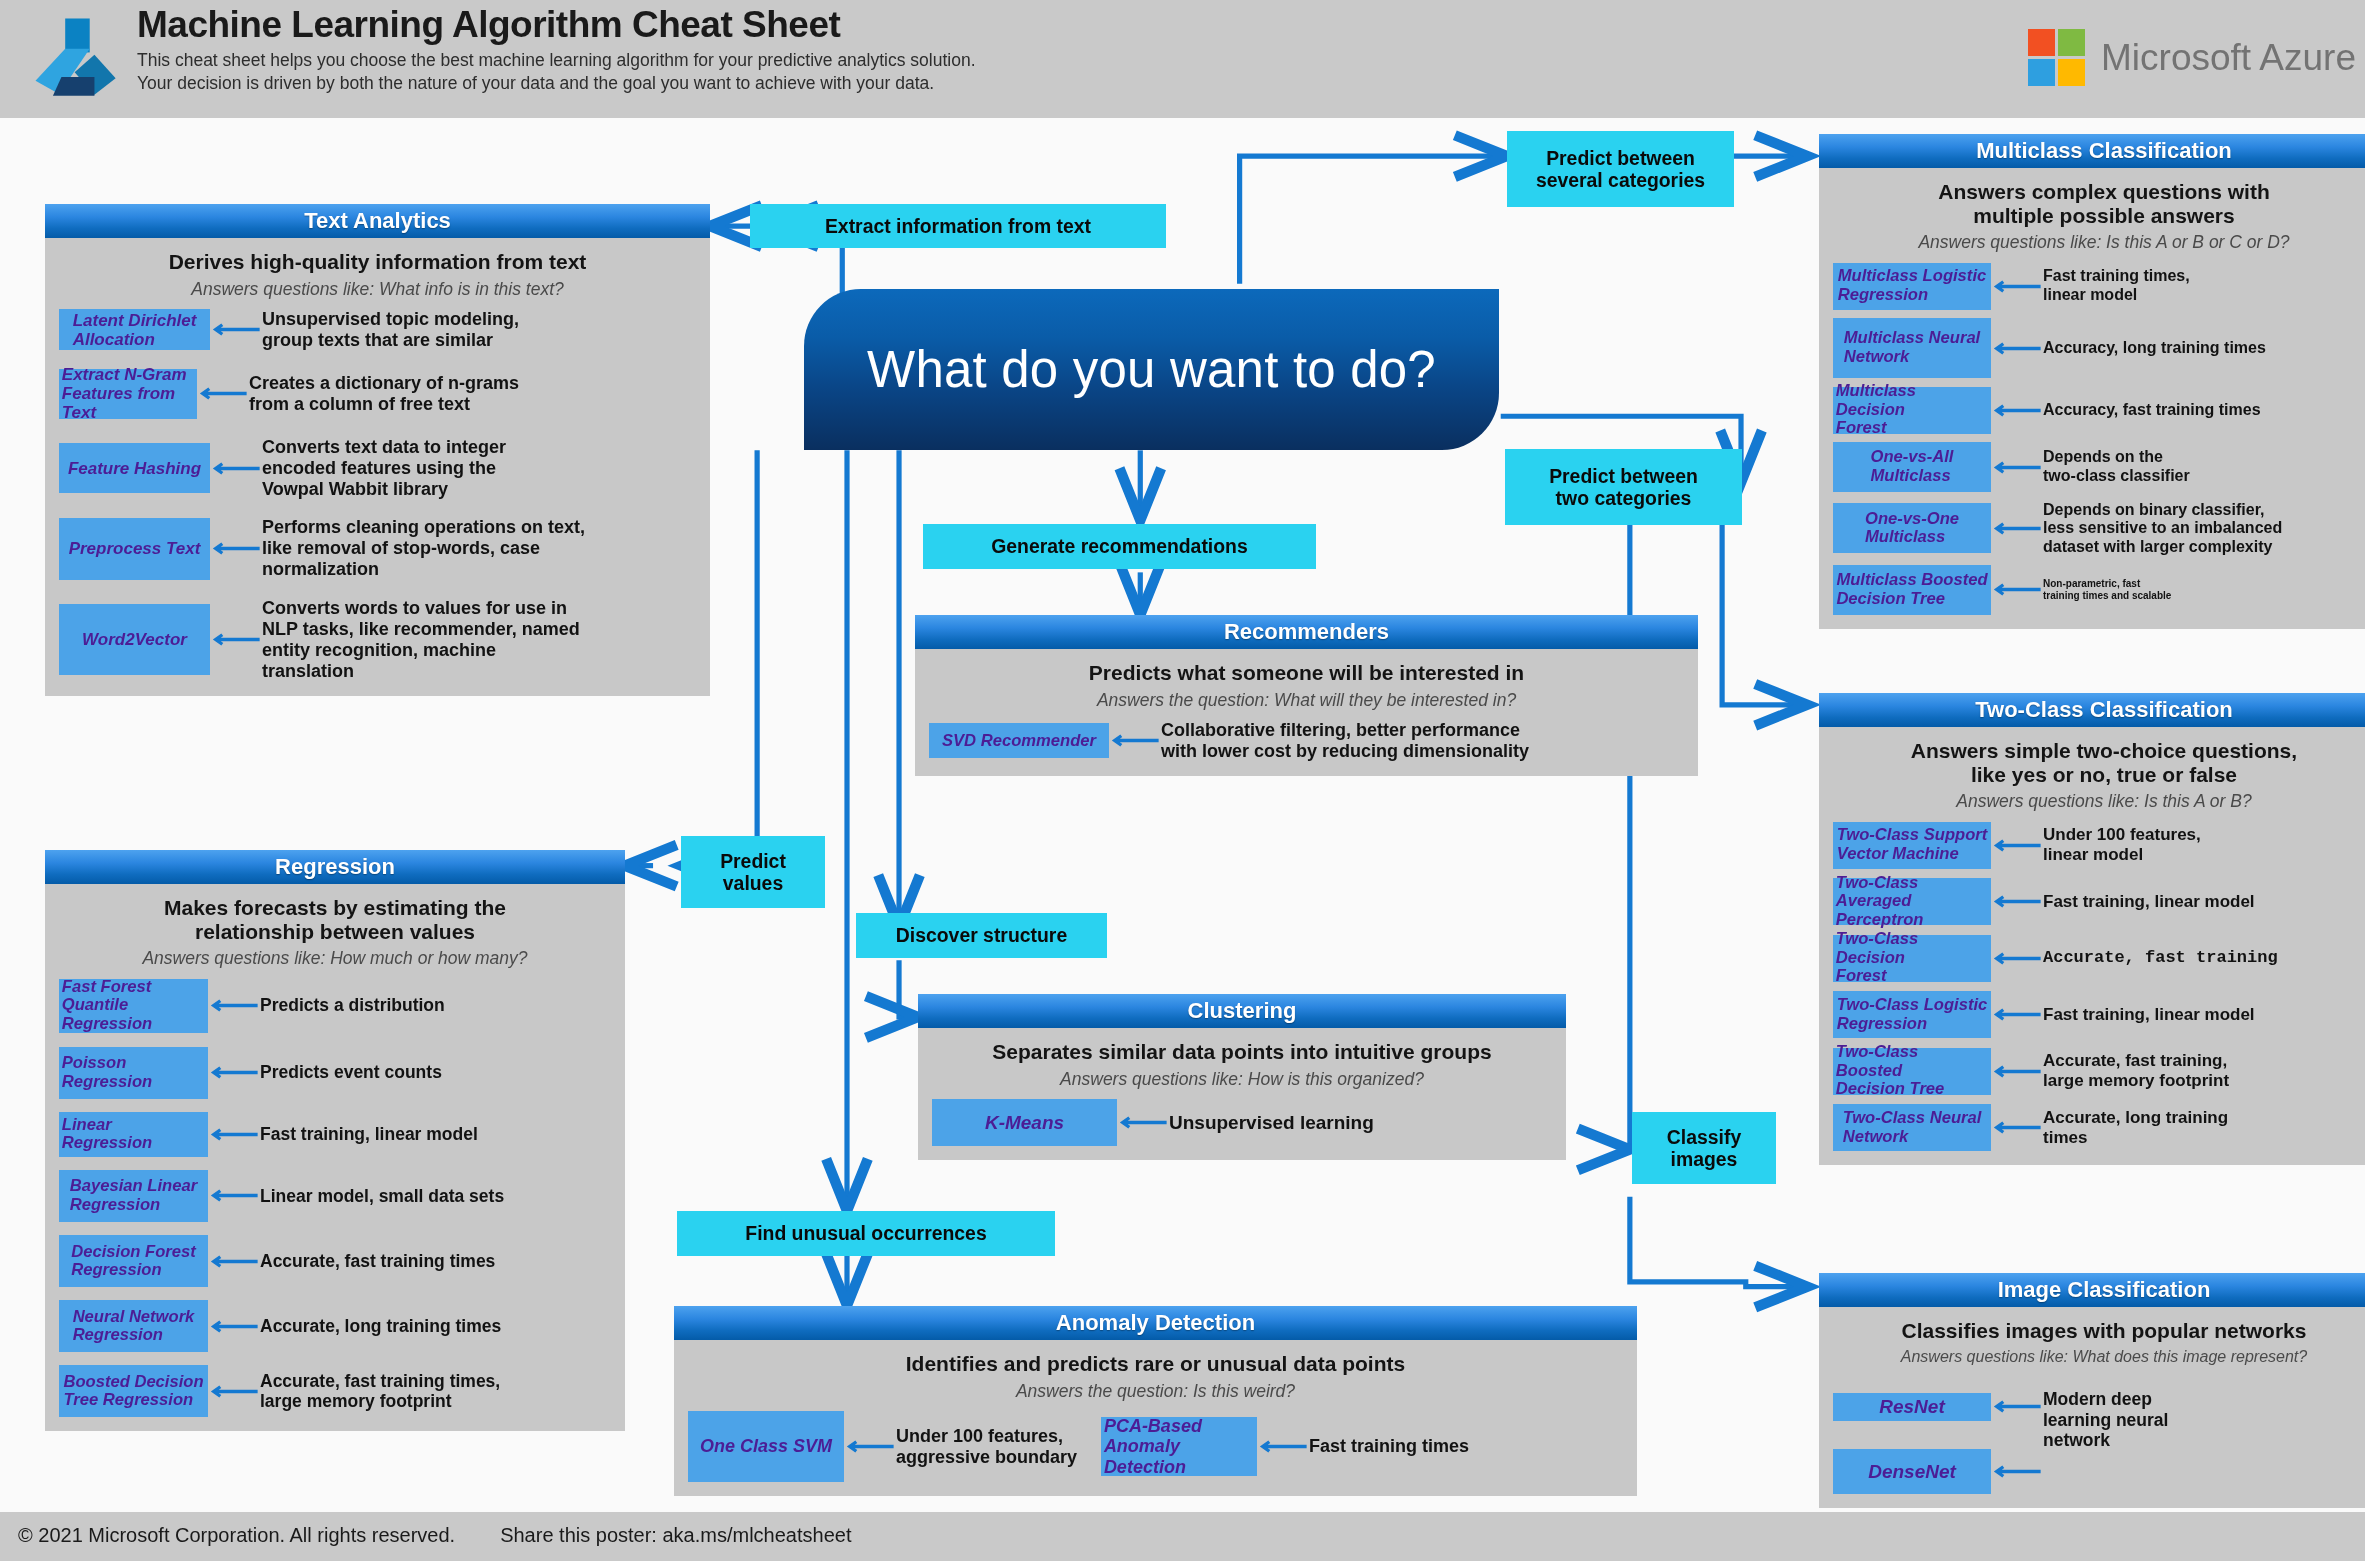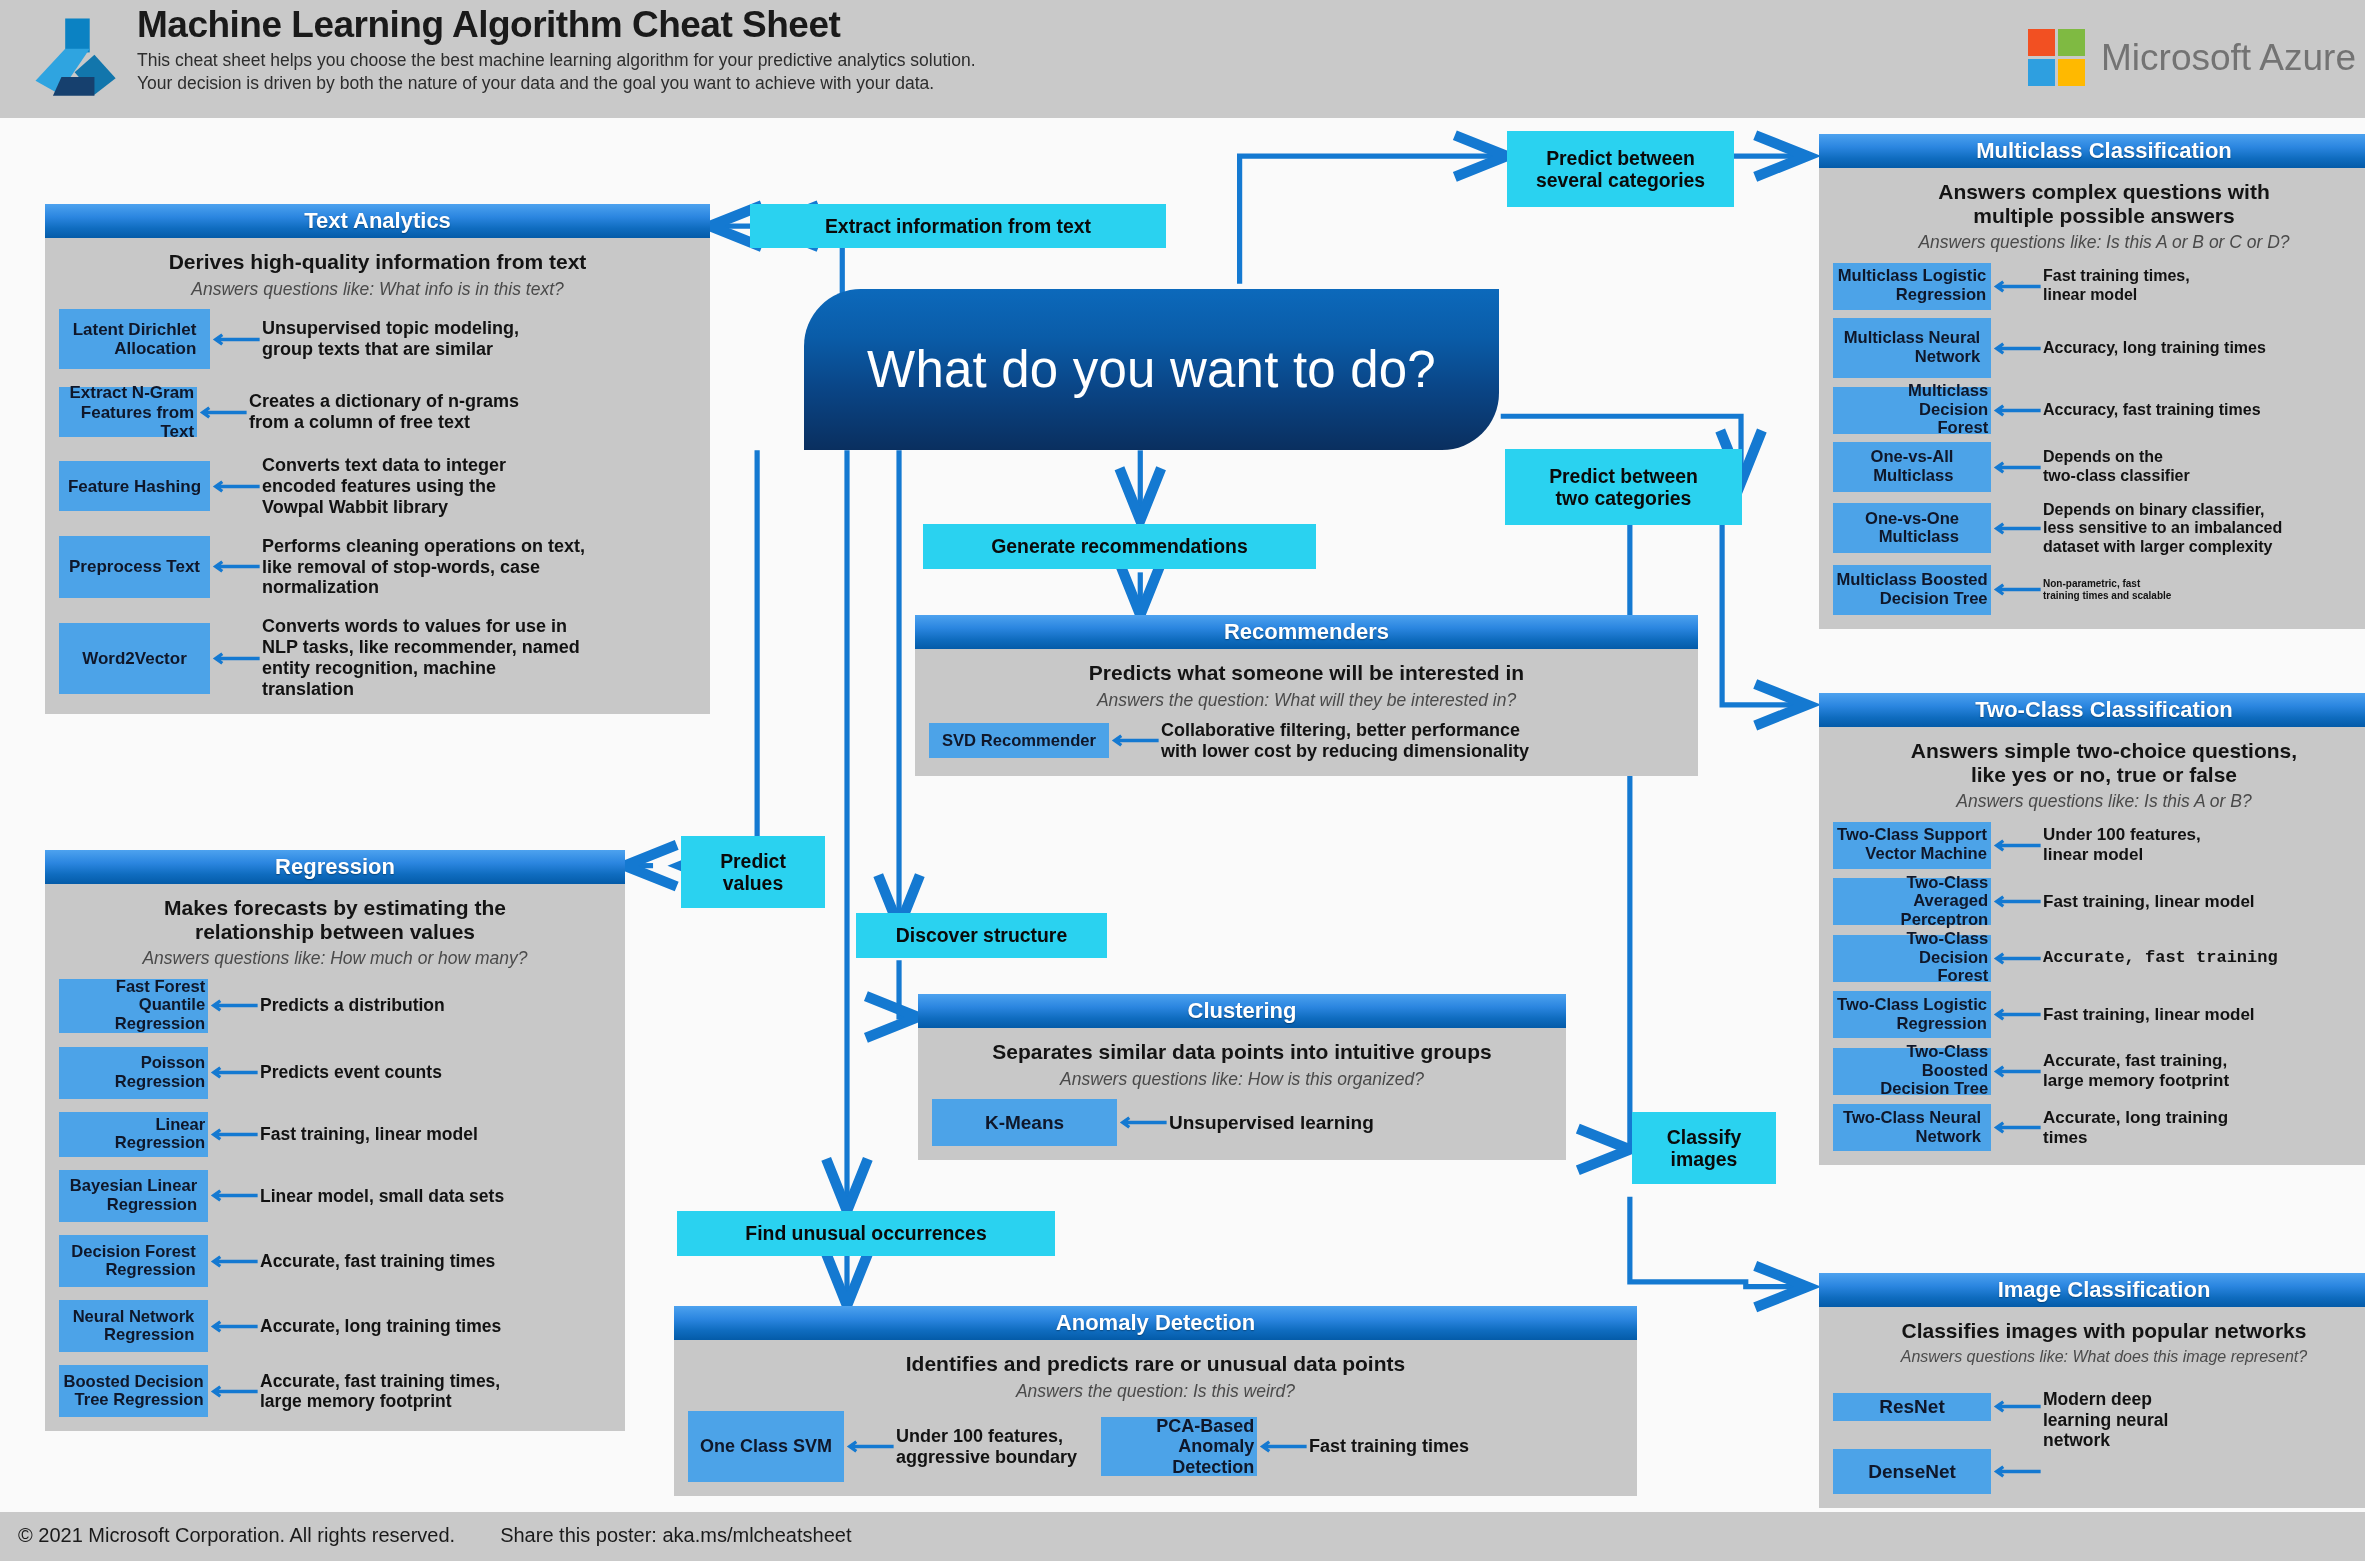--- a/index.html
+++ b/index.html
@@ -53,24 +53,25 @@
     font-size: 21px; font-weight: bold; color: #141414; text-align: center;
     line-height: 1.12; margin-bottom: 4.7px;
   }
   .panel-sub {
     font-size: 17.5px; font-style: italic; color: #4a4a4a; text-align: center;
     line-height: 1.15; margin-bottom: 10.4px;
   }
   .alg-rows { display: flex; flex-direction: column; }
   .alg-row { display: flex; align-items: center; }
   .alg-chip {
-    background: #4ca3e8; color: #0f172a; font-weight: bold;
+    background: #4ca3e8; color: #4c1d95; font-weight: bold;
     display: flex; align-items: center; justify-content: center;
-    text-align: right; line-height: 1.12; flex: none;
+    text-align: left; line-height: 1.12; flex: none;
     padding: 1.9px 2.8px;
+    font-style: italic;
   }
   .arrow-left { flex: none; display: flex; align-items: center; }
   .alg-desc { font-size: 16px; font-weight: bold; color: #121212; line-height: 1.16; }
 
   
   .cyan-label {
     position: absolute; background: #2ad2f0; color: #0a0a0a;
     font-size: 19.4px; font-weight: bold;
     display: flex; align-items: center; justify-content: center;
     text-align: center; line-height: 1.14;
@@ -184,21 +185,21 @@
 images</div>
 
 <div class="panel" style="left:45px; top:204px; width:665px;">
   <div class="panel-header">Text Analytics</div>
   <div class="panel-body">
     <div class="panel-lead" style="white-space:pre-line;">Derives high-quality information from text</div>
     <div class="panel-sub" style="white-space:pre-line;">Answers questions like: What info is in this text?</div>
     <div class="alg-rows">
 
     <div class="alg-row" style="margin-bottom: 18px;">
-          <div class="alg-chip" style="width: 151px; height: 60px; font-size: 17px; white-space: pre-line;">Latent Dirichlet
+          <div class="alg-chip" style="width: 151px; height: 41px; font-size: 17px; white-space: pre-line;">Latent Dirichlet
 Allocation</div>
           <div class="arrow-left">
             <svg width="52" height="19" viewBox="0 0 110 40">
               <path d="M105,20 L14,20 M26,10 L12,20 L26,30" fill="none" stroke="#1479d1" stroke-width="7"></path>
             </svg>
           </div>
           <div class="alg-desc" style="font-size: 18px; white-space: pre-line;">Unsupervised topic modeling,
 group texts that are similar</div>
         </div>
         <div class="alg-row" style="margin-bottom: 18px;">

